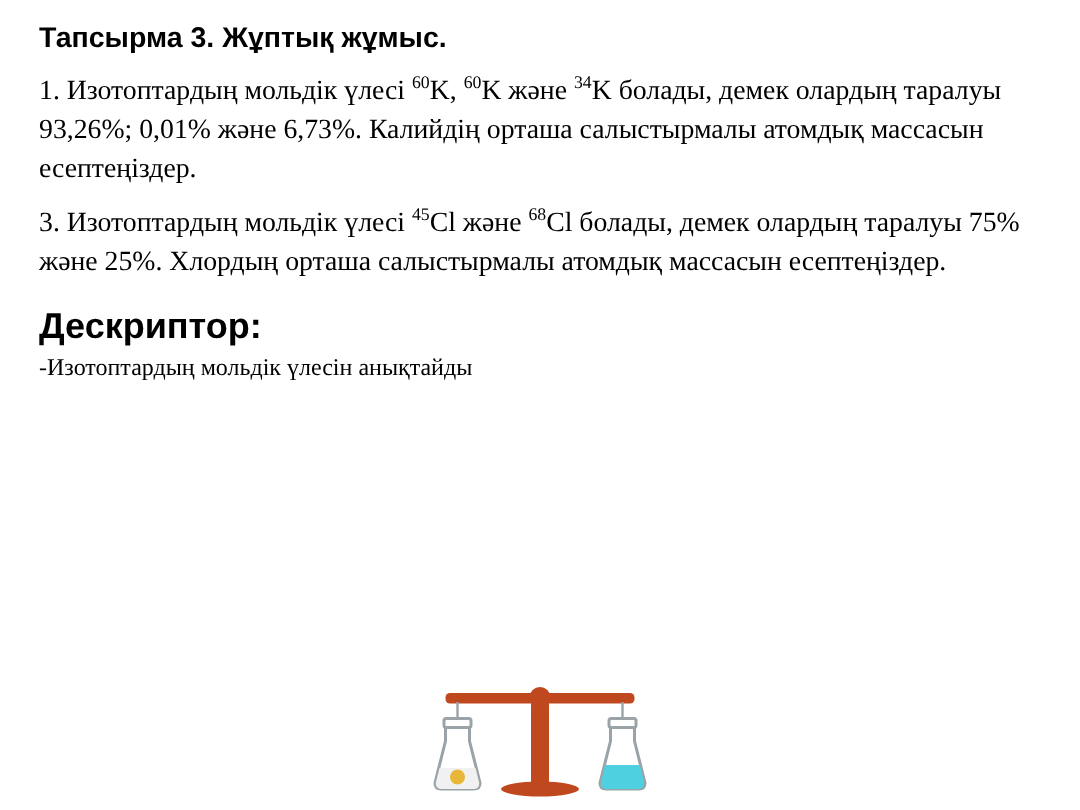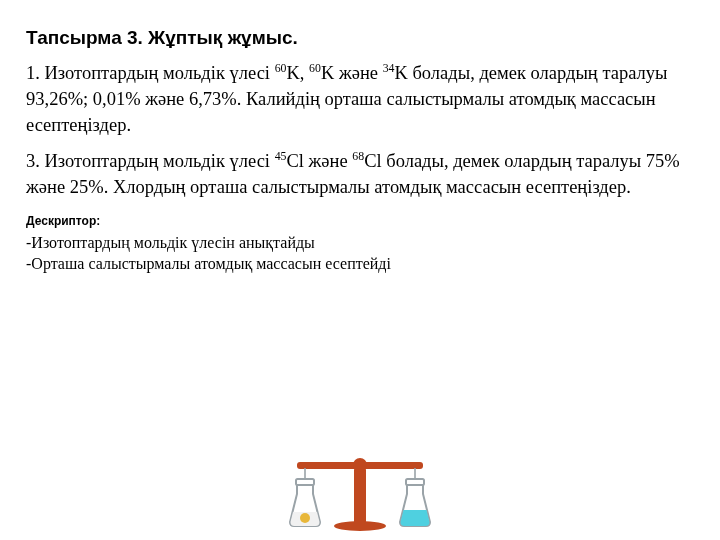--- a/index.html
+++ b/index.html
@@ -12,21 +12,21 @@
     background: #ffffff;
     font-family: "Liberation Serif", serif;
     color: #000000;
     overflow: hidden;
   }
   .page {
     position: relative;
     width: 720px;
     height: 540px;
     box-sizing: border-box;
-    padding: 26px 22px 0 26px;
+    padding: 14px 22px 0 26px;
   }
   .title {
     font-family: "Liberation Sans", sans-serif;
     font-weight: bold;
     font-size: 19px;
     line-height: 1.25;
     margin: 0 0 10px 0;
   }
   .para {
     font-size: 18.5px;
@@ -35,21 +35,21 @@
     text-align: left;
   }
   .para sup {
     font-size: 0.64em;
     vertical-align: super;
     line-height: 0;
   }
   .descriptor-head {
     font-family: "Liberation Sans", sans-serif;
     font-weight: bold;
-    font-size: 12px;
+    font-size: 24px;
     line-height: 1.3;
     margin: 14px 0 2px 0;
   }
   .descriptor-line {
     font-size: 16px;
     line-height: 1.32;
     margin: 0;
   }
   .art {
     position: absolute;
@@ -76,21 +76,20 @@
     <span>1.</span><span> Изотоптардың мольдік үлесі <sup>60</sup>K, <sup>60</sup>K және <sup>34</sup>K болады, демек олардың таралуы 93,26%; 0,01% және  6,73%. Калийдің орташа салыстырмалы атомдық массасын есептеңіздер.</span>
   </p>
 
 
   <p class="para">
     <span>3.</span><span> Изотоптардың мольдік үлесі <sup>45</sup>Cl және <sup>68</sup>Cl болады, демек олардың таралуы 75% және  25%. Хлордың орташа салыстырмалы атомдық массасын есептеңіздер.</span>
   </p>
 
   <p class="descriptor-head">Дескриптор:</p>
   <p class="descriptor-line">-Изотоптардың мольдік үлесін анықтайды</p>
-  <p class="descriptor-line">-Орташа салыстырмалы атомдық массасын есептейді</p>
 
   <div class="art">
     <svg width="170" height="96" viewBox="0 0 170 96">
 
       <ellipse cx="85" cy="88" rx="26" ry="5" fill="#c0481f"></ellipse>
       <rect x="79" y="30" width="12" height="56" rx="2" fill="#c0481f"></rect>
 
       <rect x="22" y="24" width="126" height="7" rx="3" fill="#c0481f"></rect>
       <circle cx="85" cy="27" r="7" fill="#c0481f"></circle>
 

